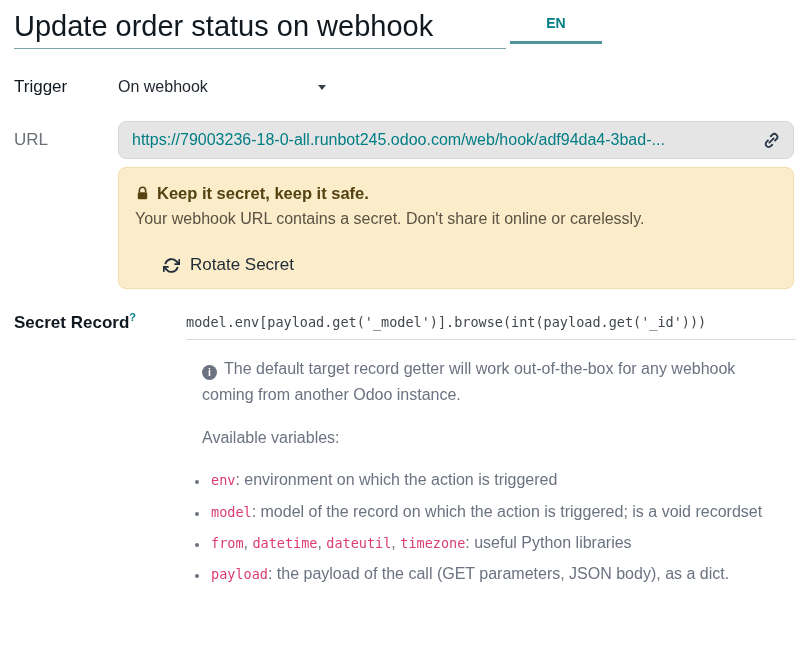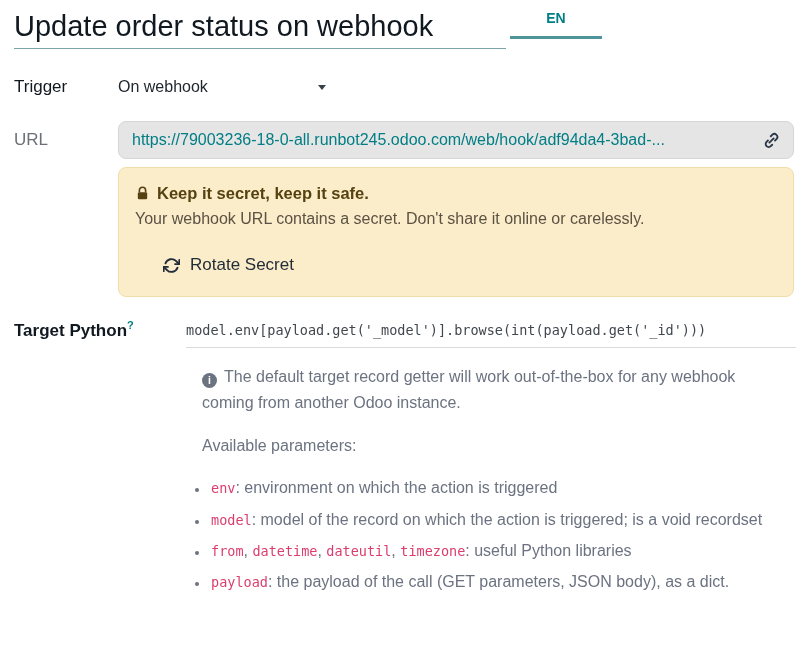--- a/index.html
+++ b/index.html
@@ -6,21 +6,21 @@
   html, body { margin: 0; padding: 0; }
   body {
     width: 812px; height: 646px; overflow: hidden;
     background: #ffffff;
     font-family: "Liberation Sans", sans-serif;
     color: #212830;
   }
   .page { padding: 10px 16px 0 14px; }
 
   
-  .header-row { display: flex; align-items: flex-start; }
+  .header-row { display: flex; align-items: center; }
   .title {
     margin: 0; width: 492px;
     font-size: 29px; font-weight: 400; color: #101820;
     padding-bottom: 5px; border-bottom: 1px solid #7aa4a7;
     white-space: nowrap; overflow: hidden;
   }
   .lang-badge {
     margin-left: 4px; width: 92px; text-align: center;
     color: #017e84; font-size: 14px; font-weight: bold;
     padding-bottom: 10px; border-bottom: 3px solid #4f949b;
@@ -55,21 +55,21 @@
   .url-text {
     flex: 1; color: #017e84; font-size: 16px;
     white-space: nowrap; overflow: hidden;
   }
   .icon-link { flex-shrink: 0; cursor: pointer; display: flex; }
 
   
   .warning {
     margin: 8px 0 0 104px; width: 676px;
     background: #fbecca; border: 1px solid #f2ddaa; border-radius: 8px;
-    padding: 16px 18px 18px 16px;
+    padding: 16px 18px 10px 16px;
   }
   .warn-title {
     display: flex; align-items: center; gap: 7px;
     font-size: 16.5px; font-weight: bold; color: #564210;
   }
   .warn-body { margin-top: 7px; font-size: 16px; color: #5b5244; }
   .rotate-btn {
     display: inline-flex; align-items: center; gap: 10px;
     margin: 27px 0 3px 28px; padding: 0;
     background: none; border: none; cursor: pointer;
@@ -167,28 +167,28 @@
         <path d="M3.5 9a9 9 0 0 1 14.9-3.4L23 10"></path>
         <path d="M20.5 15a9 9 0 0 1-14.9 3.4L1 14"></path>
       </svg>
       <span>Rotate Secret</span>
     </button>
   </div>
 
 
   <div class="row target-row">
     <div class="target-label">
-      <span>Target Python</span><sup class="help-q">?</sup>
+      <span>Secret Record</span><sup class="help-q">?</sup>
     </div>
     <div class="code-field">model.env[payload.get('_model')].browse(int(payload.get('_id')))</div>
   </div>
 
   <div class="help">
     <p><i class="info-icon">i</i><span>The default target record getter will work out-of-the-box for any webhook coming from another Odoo instance.</span></p>
-    <p>Available parameters:</p>
+    <p>Available variables:</p>
     <ul class="vars">
       <li><code class="var">env</code><span>: environment on which the action is triggered</span></li>
       <li><code class="var">model</code><span>: model of the record on which the action is triggered; is a void recordset</span></li>
       <li><code class="var">from</code><span>, </span><code class="var">datetime</code><span>, </span><code class="var">dateutil</code><span>, </span><code class="var">timezone</code><span>: useful Python libraries</span></li>
       <li><code class="var">payload</code><span>: the payload of the call (GET parameters, JSON body), as a dict.</span></li>
     </ul>
   </div>
 
 </div>
 

